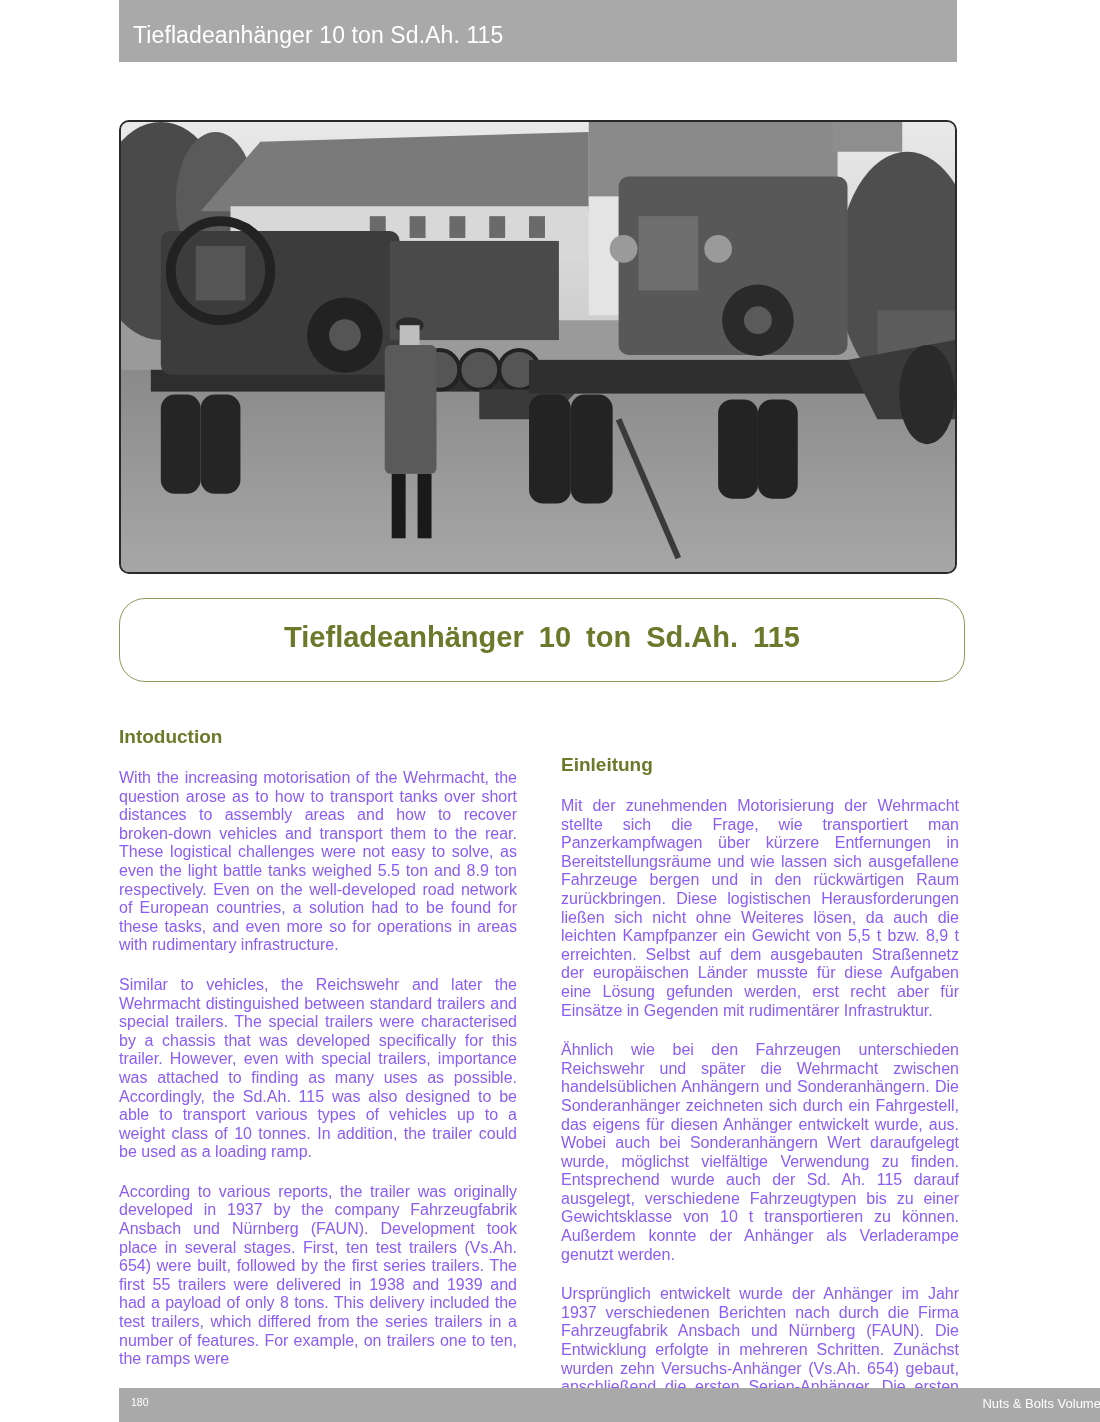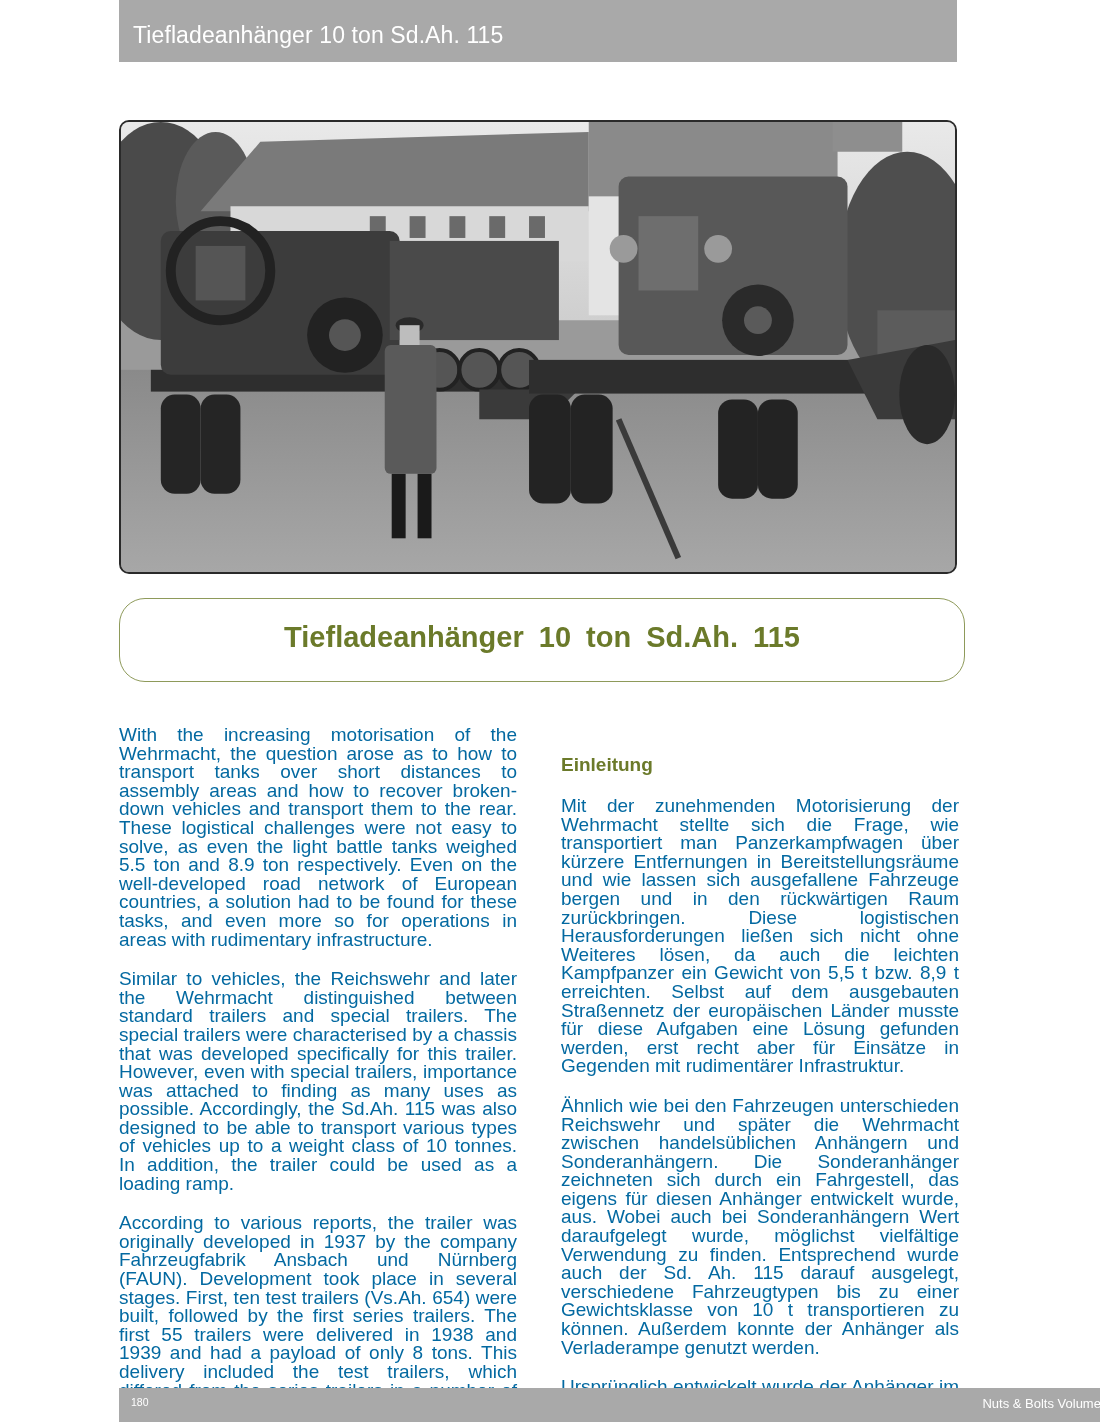--- a/index.html
+++ b/index.html
@@ -14,22 +14,22 @@
            box-sizing: border-box; background: #9a9a9a; }
   .photo svg { display: block; width: 100%; height: 100%; }
   .title-box { position: absolute; left: 119px; top: 598px; width: 846px; height: 84px;
                border: 1.5px solid #8e9a5a; border-radius: 26px; box-sizing: border-box; }
   .title-text { position: absolute; left: 0; right: 0; top: 22px; text-align: center;
                 font-size: 29px; font-weight: bold; color: #6b7a2a; word-spacing: 7px; }
   .col { position: absolute; top: 726px; width: 398px; }
   .col-left { left: 119px; }
   .col-right { left: 561px; margin-top: 28px; }
   .col h2 { margin: 0 0 21px 0; font-size: 19px; font-weight: bold; color: #6b7a2a; }
-  .col p { margin: 0 0 21px 0; font-size: 19px; line-height: 18.6px; text-align: justify;
-           color: #0369a1; }
+  .col p { margin: 0 0 21px 0; font-size: 16px; line-height: 18.6px; text-align: justify;
+           color: #8b5cf6; }
   .footer-bar { position: absolute; left: 119px; top: 1388px; width: 1006px; height: 34px;
                 background: #a9a9a9; }
   .footer-page { position: absolute; left: 12px; top: 8px; font-size: 10.5px; color: #ffffff; }
   .footer-pub { position: absolute; right: 6px; top: 8px; font-size: 13px; color: #ffffff; }
 </style>
 </head>
 <body>
 
 <div class="header-bar">
   <span class="header-title">Tiefladeanhänger 10 ton Sd.Ah. 115</span>
@@ -114,20 +114,21 @@
     </g>
     <line x1="500" y1="300" x2="560" y2="440" stroke="#3a3a3a" stroke-width="6"></line>
   </svg>
 </div>
 
 <div class="title-box">
   <div class="title-text">Tiefladeanhänger 10 ton Sd.Ah. 115</div>
 </div>
 
 <div class="col col-left">
+  <h2>Intoduction</h2>
   <p>With the increasing motorisation of the Wehrmacht, the question arose as to how to transport tanks over short distances to assembly areas and how to recover broken-down vehicles and transport them to the rear. These logistical challenges were not easy to solve, as even the light battle tanks weighed 5.5 ton and 8.9 ton respectively. Even on the well-developed road network of European countries, a solution had to be found for these tasks, and even more so for operations in areas with rudimentary infrastructure.</p>
   <p>Similar to vehicles, the Reichswehr and later the Wehrmacht distinguished between standard trailers and special trailers. The special trailers were characterised by a chassis that was developed specifically for this trailer. However, even with special trailers, importance was attached to finding as many uses as possible. Accordingly, the Sd.Ah. 115 was also designed to be able to transport various types of vehicles up to a weight class of 10 tonnes. In addition, the trailer could be used as a loading ramp.</p>
   <p>According to various reports, the trailer was originally developed in 1937 by the company Fahrzeugfabrik Ansbach und Nürnberg (FAUN). Development took place in several stages. First, ten test trailers (Vs.Ah. 654) were built, followed by the first series trailers. The first 55 trailers were delivered in 1938 and 1939 and had a payload of only 8 tons. This delivery included the test trailers, which differed from the series trailers in a number of features. For example, on trailers one to ten, the ramps were</p>
 </div>
 
 <div class="col col-right">
   <h2>Einleitung</h2>
   <p>Mit der zunehmenden Motorisierung der Wehrmacht stellte sich die Frage, wie transportiert man Panzerkampfwagen über kürzere Entfernungen in Bereitstellungsräume und wie lassen sich ausgefallene Fahrzeuge bergen und in den rückwärtigen Raum zurückbringen. Diese logistischen Herausforderungen ließen sich nicht ohne Weiteres lösen, da auch die leichten Kampfpanzer ein Gewicht von 5,5 t bzw. 8,9 t erreichten. Selbst auf dem ausgebauten Straßennetz der europäischen Länder musste für diese Aufgaben eine Lösung gefunden werden, erst recht aber für Einsätze in Gegenden mit rudimentärer Infrastruktur.</p>
   <p>Ähnlich wie bei den Fahrzeugen unterschieden Reichswehr und später die Wehrmacht zwischen handelsüblichen Anhängern und Sonderanhängern. Die Sonderanhänger zeichneten sich durch ein Fahrgestell, das eigens für diesen Anhänger entwickelt wurde, aus. Wobei auch bei Sonderanhängern Wert daraufgelegt wurde, möglichst vielfältige Verwendung zu finden. Entsprechend wurde auch der Sd. Ah. 115 darauf ausgelegt, verschiedene Fahrzeugtypen bis zu einer Gewichtsklasse von 10 t transportieren zu können. Außerdem konnte der Anhänger als Verladerampe genutzt werden.</p>
   <p>Ursprünglich entwickelt wurde der Anhänger im Jahr 1937 verschiedenen Berichten nach durch die Firma Fahrzeugfabrik Ansbach und Nürnberg (FAUN). Die Entwicklung erfolgte in mehreren Schritten. Zunächst wurden zehn Versuchs-Anhänger (Vs.Ah. 654) gebaut, anschließend die ersten Serien-Anhänger. Die ersten 55 Anhänger wurden</p>

